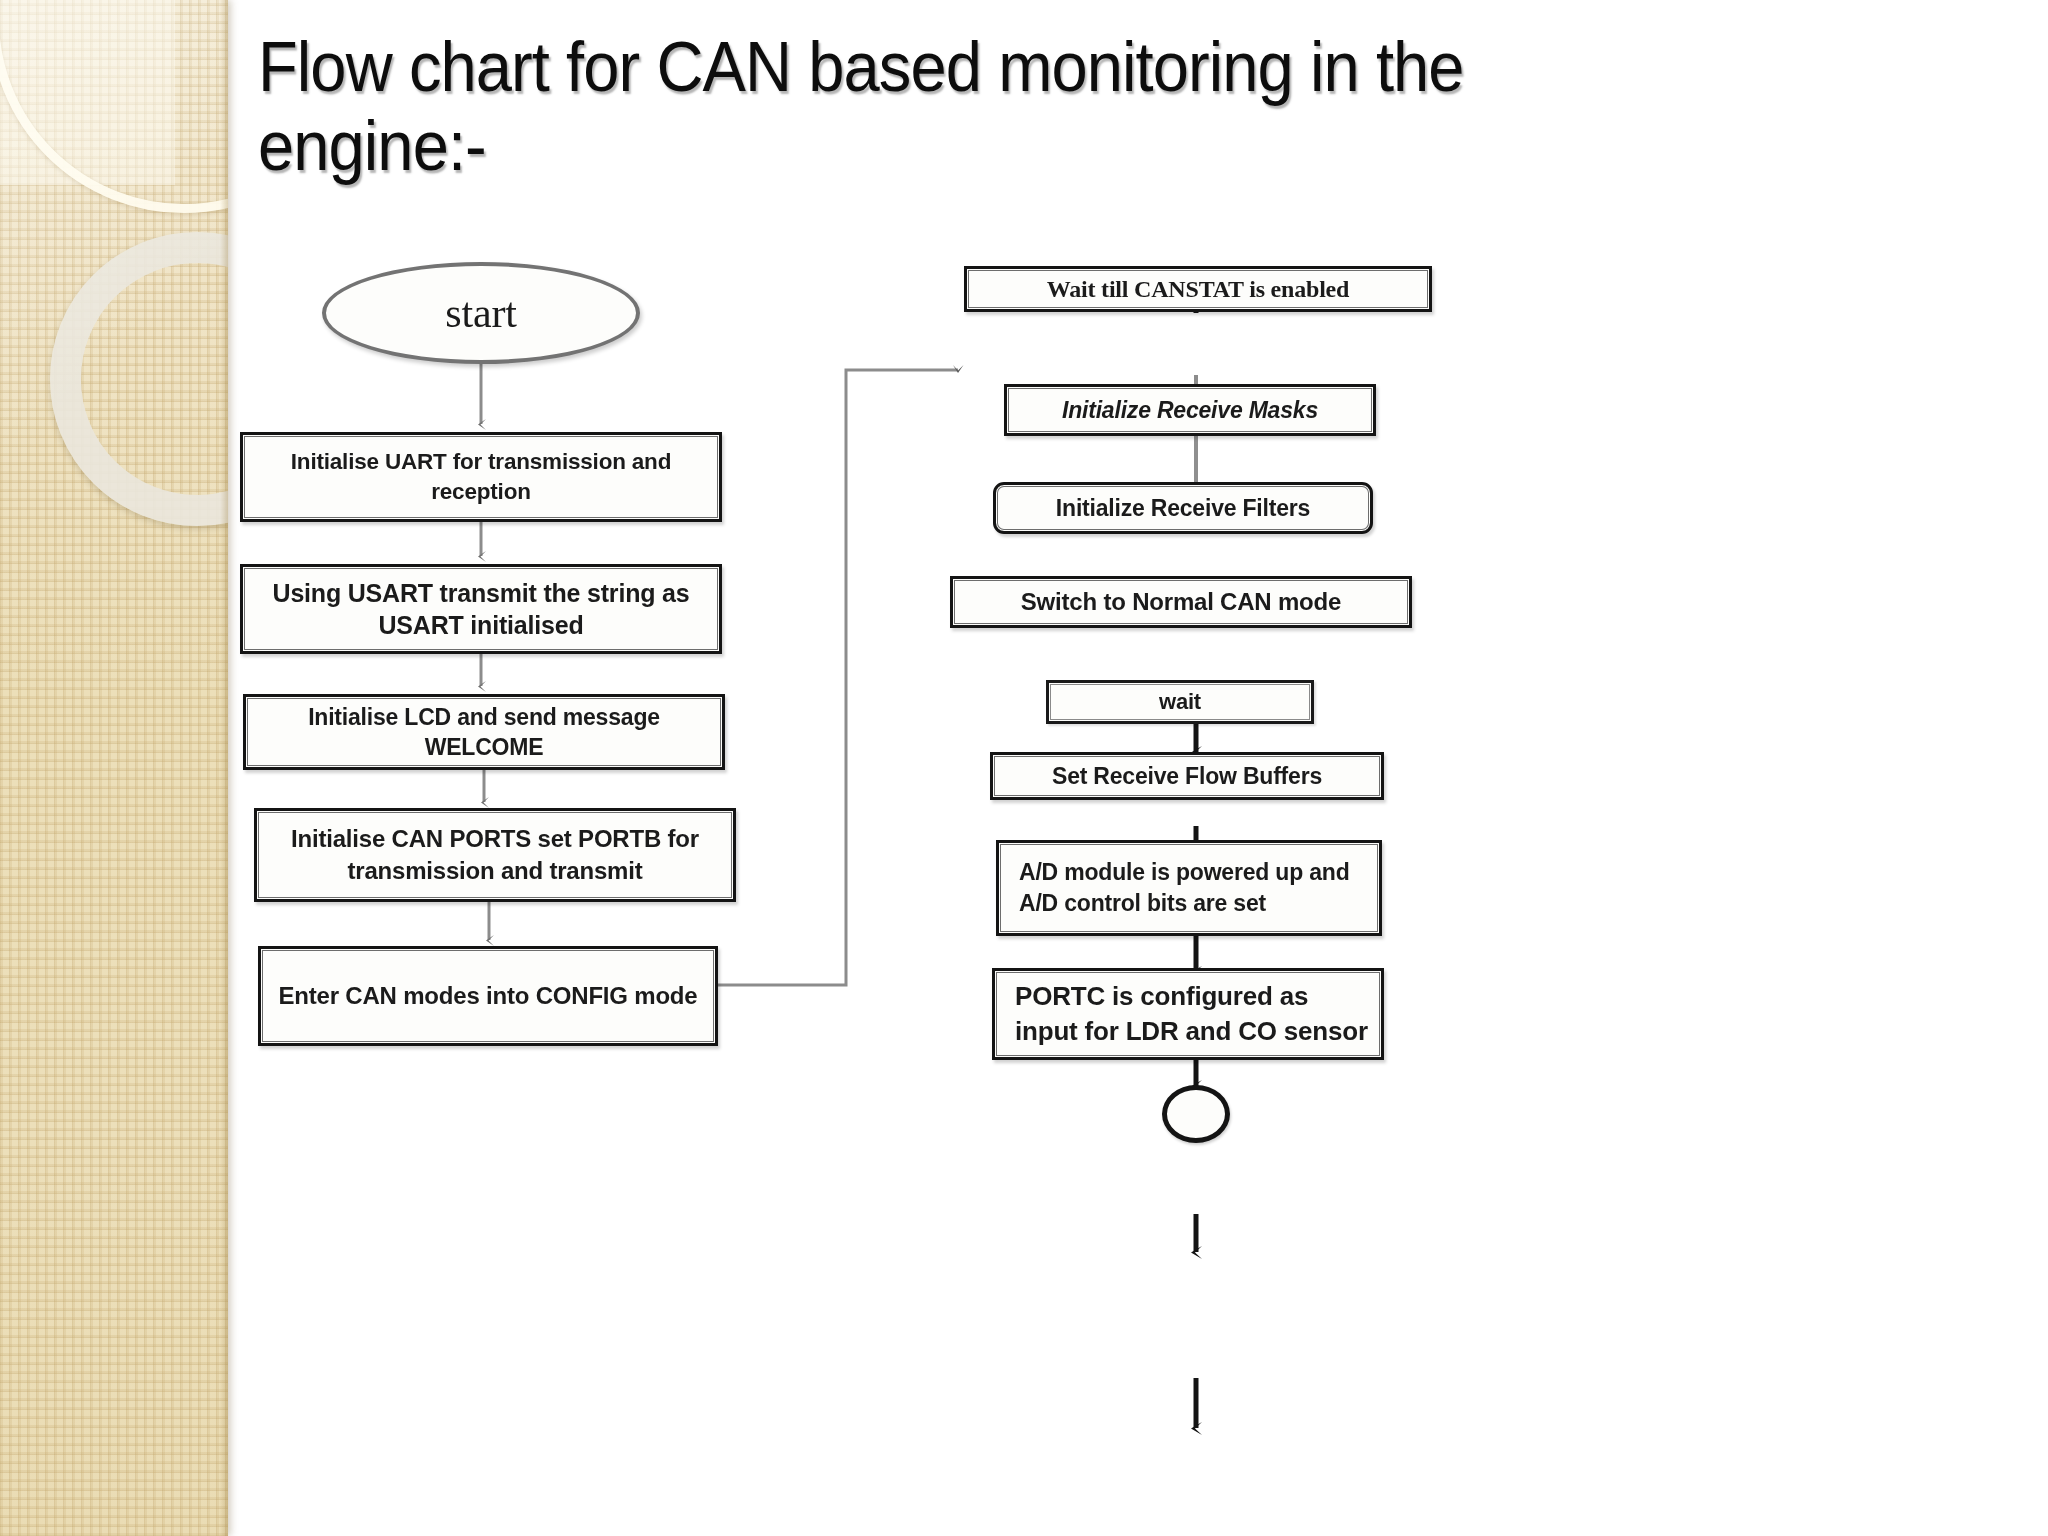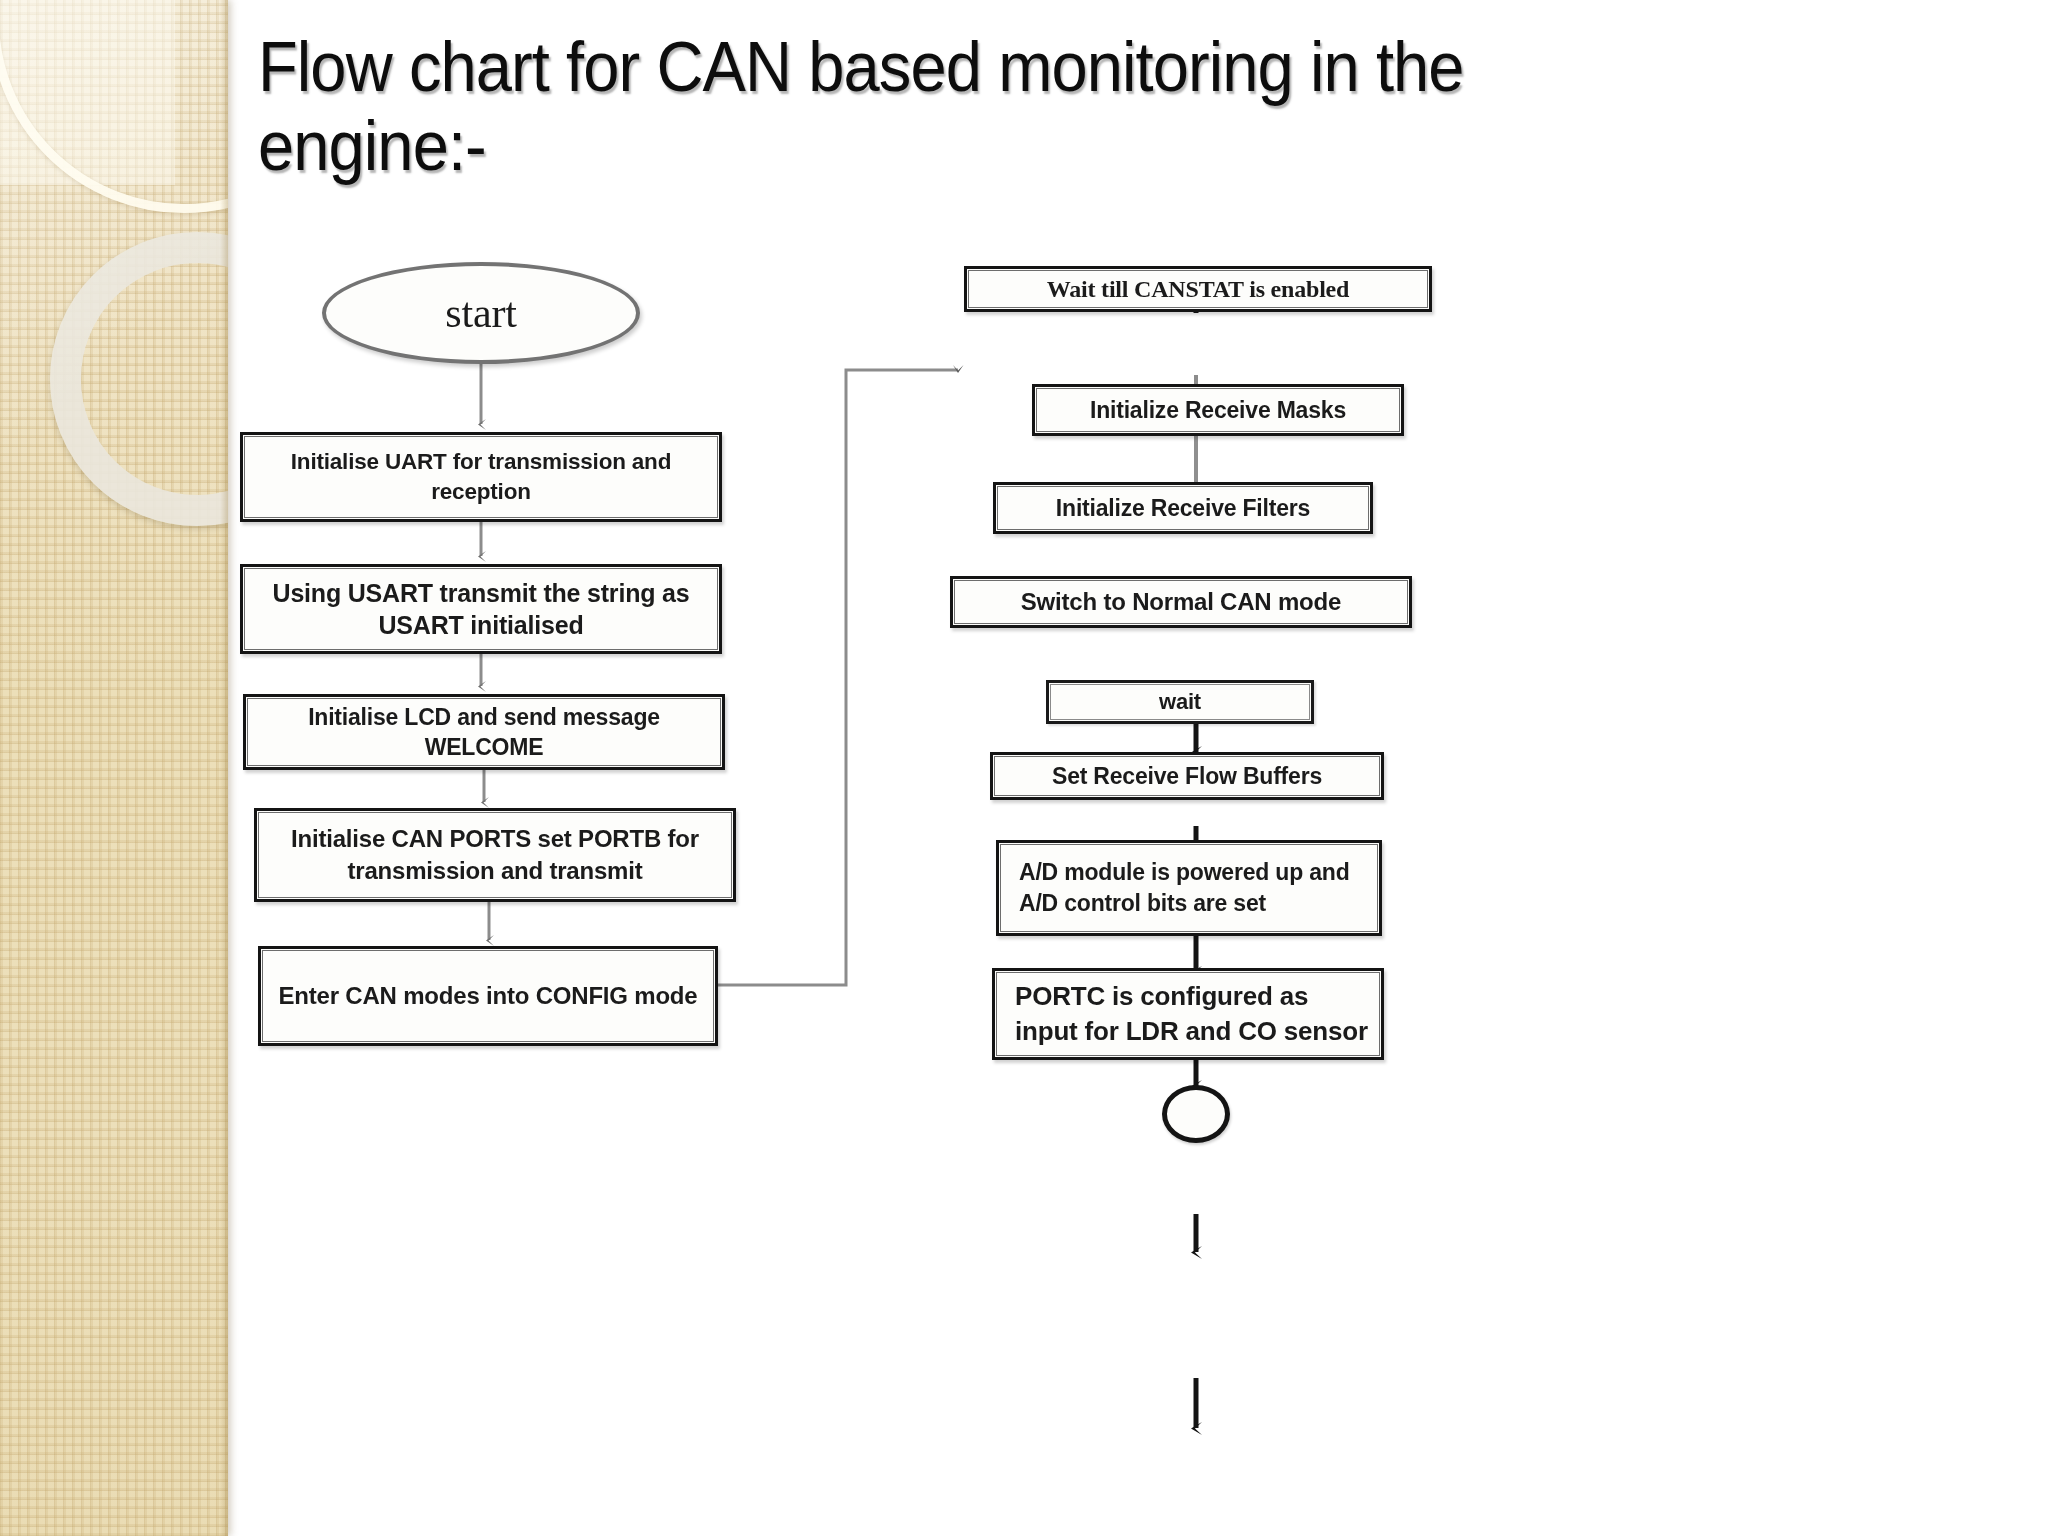--- a/index.html
+++ b/index.html
@@ -219,25 +219,25 @@
   </div>
 
   <div class="node box" style="left:258px;top:946px;width:460px;height:100px;font-size:24px;line-height:1.33;">
     <span class="txt">Enter CAN modes into CONFIG mode</span>
   </div>
 
   <div class="node box serif" style="left:964px;top:266px;width:468px;height:46px;font-size:24px;">
     <span class="txt">Wait till CANSTAT is enabled</span>
   </div>
 
-  <div class="node box" style="left:1032px;top:384px;width:372px;height:52px;font-size:23px;">
+  <div class="node box" style="left:1004px;top:384px;width:372px;height:52px;font-size:23px;font-style:italic;">
     <span class="txt">Initialize Receive Masks</span>
   </div>
 
-  <div class="node box" style="left:993px;top:482px;width:380px;height:52px;font-size:23px;">
+  <div class="node box" style="left:993px;top:482px;width:380px;height:52px;font-size:23px;border-radius:11px;">
     <span class="txt">Initialize Receive Filters</span>
   </div>
 
   <div class="node box" style="left:950px;top:576px;width:462px;height:52px;font-size:24px;">
     <span class="txt">Switch to Normal CAN mode</span>
   </div>
 
   <div class="node box light" style="left:1046px;top:664px;width:268px;height:44px;font-size:22px;font-weight:bold;">
     <span class="txt">wait</span>
   </div>

